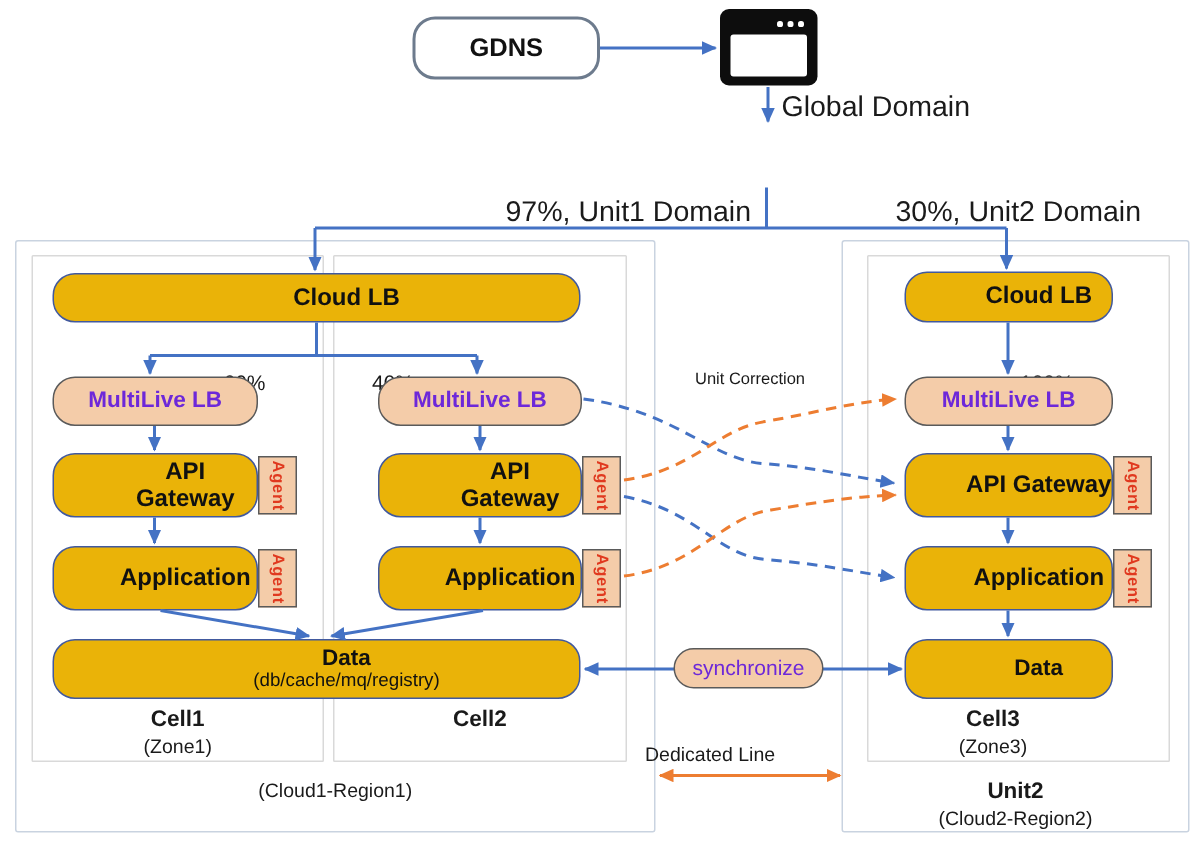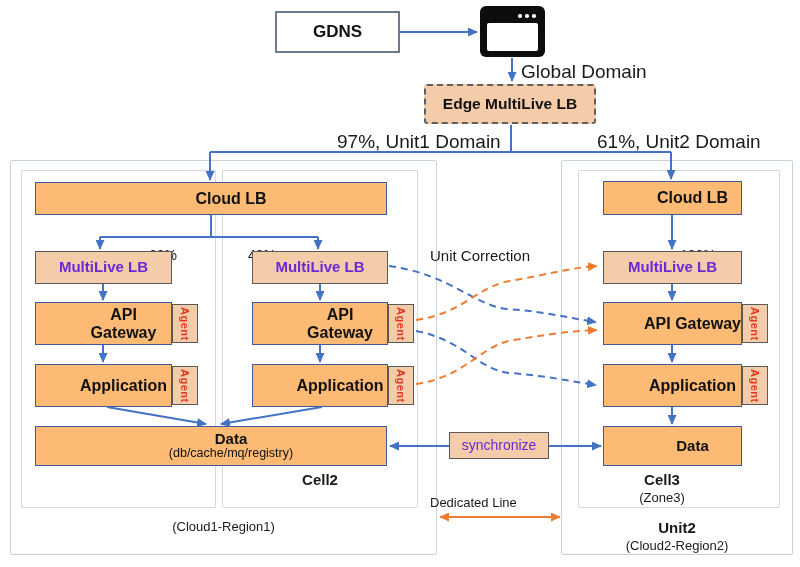--- a/index.html
+++ b/index.html
@@ -6,22 +6,22 @@
   .stage{
     position:relative;width:800px;height:567px;background:#ffffff;
     font-family:"Liberation Sans", sans-serif;color:#1a1a1a;overflow:hidden;
   }
   .abs{position:absolute;box-sizing:border-box;}
   
   .unit-box{border:1.5px solid #c9d3e0;border-radius:2px;background:#ffffff;}
   .cell-box{border:1.5px solid #d9d9d9;border-radius:1px;background:#ffffff;}
   
   .node{display:flex;align-items:center;justify-content:center;
-        font-weight:700;text-align:center;line-height:1.1;}
-  .blue-node{background:#fdba74;border:1.6px solid #41599e;color:#111;padding-left:40px;}
+        font-weight:700;text-align:center;line-height:1.1;border-radius:15px;}
+  .blue-node{background:#eab308;border:1.6px solid #41599e;color:#111;padding-left:40px;}
   .peach-node{background:#f4cca9;border:1.5px solid #5a5a5a;color:#6d28d9;}
   .white-node{background:#ffffff;border:2px solid #6d7b8d;color:#111;}
   .dashed-node{background:#f4cca9;border:2px dashed #5f5f5f;border-radius:3px;color:#111;}
   .agent-tab{background:#f4cca9;border:1.5px solid #5a5a5a;color:#e0391f;
              display:flex;align-items:center;justify-content:center;
              writing-mode:vertical-rl;font-weight:700;font-size:11px;letter-spacing:.5px;}
   
   .lbl{font-size:19px;color:#1a1a1a;white-space:nowrap;}
   .pct{font-size:14px;color:#1a1a1a;white-space:nowrap;margin-top:28px;}
   .caption{text-align:center;line-height:1.25;}
@@ -51,26 +51,23 @@
 
   <div class="abs browser" style="left:480px;top:6px;width:65px;height:51px;">
     <span class="view"></span>
     <span class="dot" style="left:38px;"></span>
     <span class="dot" style="left:45px;"></span>
     <span class="dot" style="left:52px;"></span>
   </div>
 
   <div class="abs lbl" style="left:521px;top:61px;">Global Domain</div>
 
-  <div class="abs node dashed-node" style="left:424px;top:84px;width:172px;height:40px;font-size:15.5px;">
-    <span>Edge MultiLive LB</span>
-  </div>
 
   <div class="abs lbl" style="left:337px;top:131px;width:160px;text-align:right;">97%, Unit1 Domain</div>
-  <div class="abs lbl" style="left:597px;top:131px;">61%, Unit2 Domain</div>
+  <div class="abs lbl" style="left:597px;top:131px;">30%, Unit2 Domain</div>
 
   <div class="abs node blue-node" style="left:35px;top:182px;width:352px;height:33px;font-size:16px;">
     <span>Cloud LB</span>
   </div>
 
   <div class="abs pct" style="left:143px;top:219px;width:40px;text-align:center;">60%</div>
   <div class="abs pct" style="left:242px;top:219px;width:40px;text-align:center;">40%</div>
 
   <div class="abs node peach-node" style="left:35px;top:251px;width:137px;height:33px;font-size:15px;">
     <span>MultiLive LB</span>
@@ -102,20 +99,24 @@
   </div>
   <div class="abs agent-tab" style="left:388px;top:366px;width:26px;height:39px;">
     <span>Agent</span>
   </div>
 
   <div class="abs node blue-node" style="left:35px;top:426px;width:352px;height:40px;font-size:15px;flex-direction:column;">
     <span>Data</span>
     <span class="data-sub">(db/cache/mq/registry)</span>
   </div>
 
+  <div class="abs caption" style="left:21px;top:471px;width:195px;">
+    <div class="big">Cell1</div>
+    <div class="small">(Zone1)</div>
+  </div>
   <div class="abs caption" style="left:222px;top:471px;width:196px;">
     <div class="big">Cell2</div>
   </div>
   <div class="abs caption" style="left:10px;top:519px;width:427px;">
     <div class="small">(Cloud1-Region1)</div>
   </div>
 
   <div class="abs node blue-node" style="left:603px;top:181px;width:139px;height:34px;font-size:16px;">
     <span>Cloud LB</span>
   </div>
@@ -142,21 +143,21 @@
 
   <div class="abs caption" style="left:578px;top:471px;width:168px;">
     <div class="big">Cell3</div>
     <div class="small">(Zone3)</div>
   </div>
   <div class="abs caption" style="left:561px;top:519px;width:232px;">
     <div class="big">Unit2</div>
     <div class="small">(Cloud2-Region2)</div>
   </div>
 
-  <div class="abs lbl" style="left:430px;top:247px;width:140px;text-align:left;font-size:15px;">Unit Correction</div>
+  <div class="abs lbl" style="left:430px;top:247px;width:140px;text-align:center;font-size:11px;">Unit Correction</div>
 
   <svg class="wires" width="800" height="567" viewBox="0 0 800 567">
     <defs>
       <marker id="ab" viewBox="0 0 10 9" refX="9" refY="4.5" markerWidth="10" markerHeight="9" markerUnits="userSpaceOnUse" orient="auto">
           <path d="M0 0 L10 4.5 L0 9 z" fill="#4472c4"></path>
         </marker>
       <marker id="ao" viewBox="0 0 10 9" refX="9" refY="4.5" markerWidth="10" markerHeight="9" markerUnits="userSpaceOnUse" orient="auto">
           <path d="M0 0 L10 4.5 L0 9 z" fill="#ed7d31"></path>
         </marker>
     </defs>

